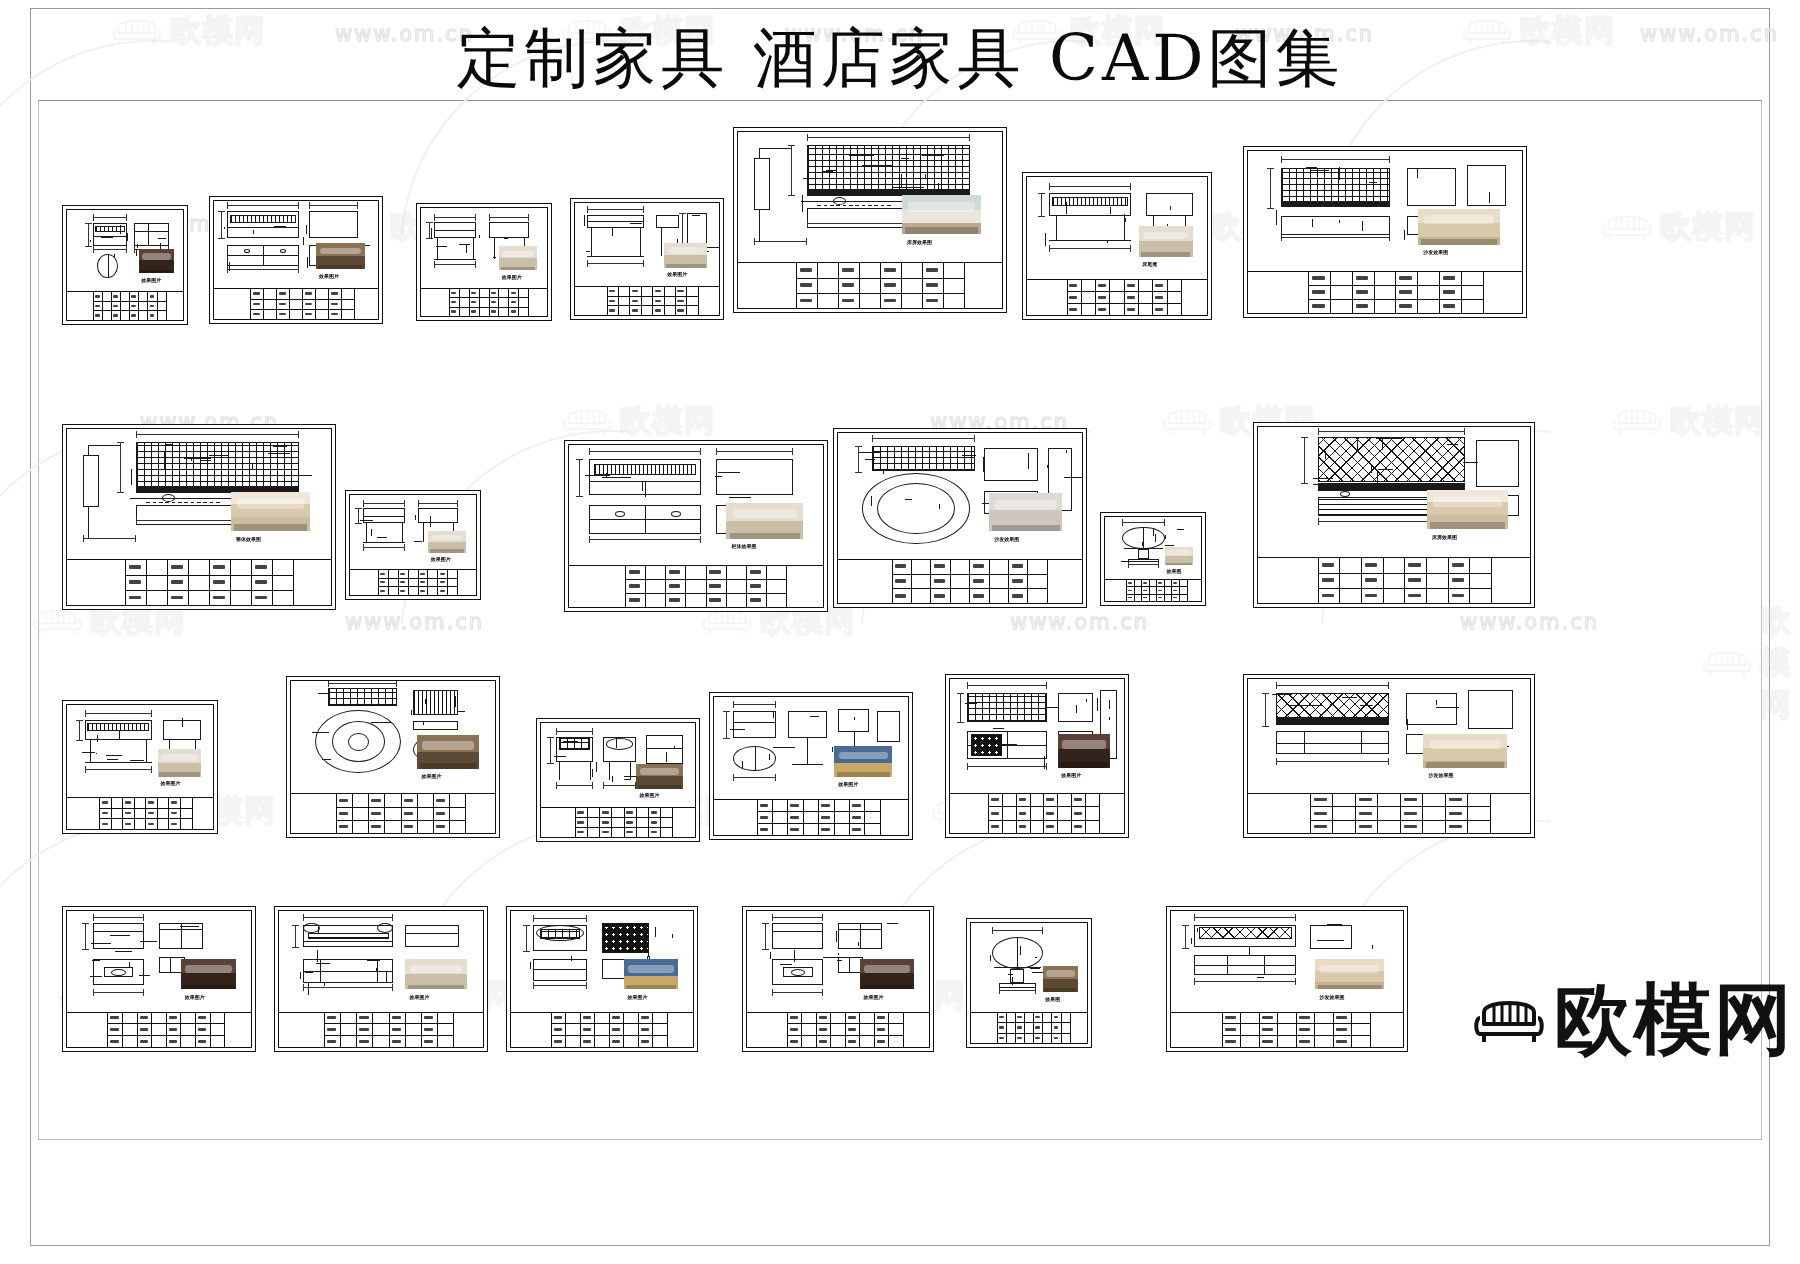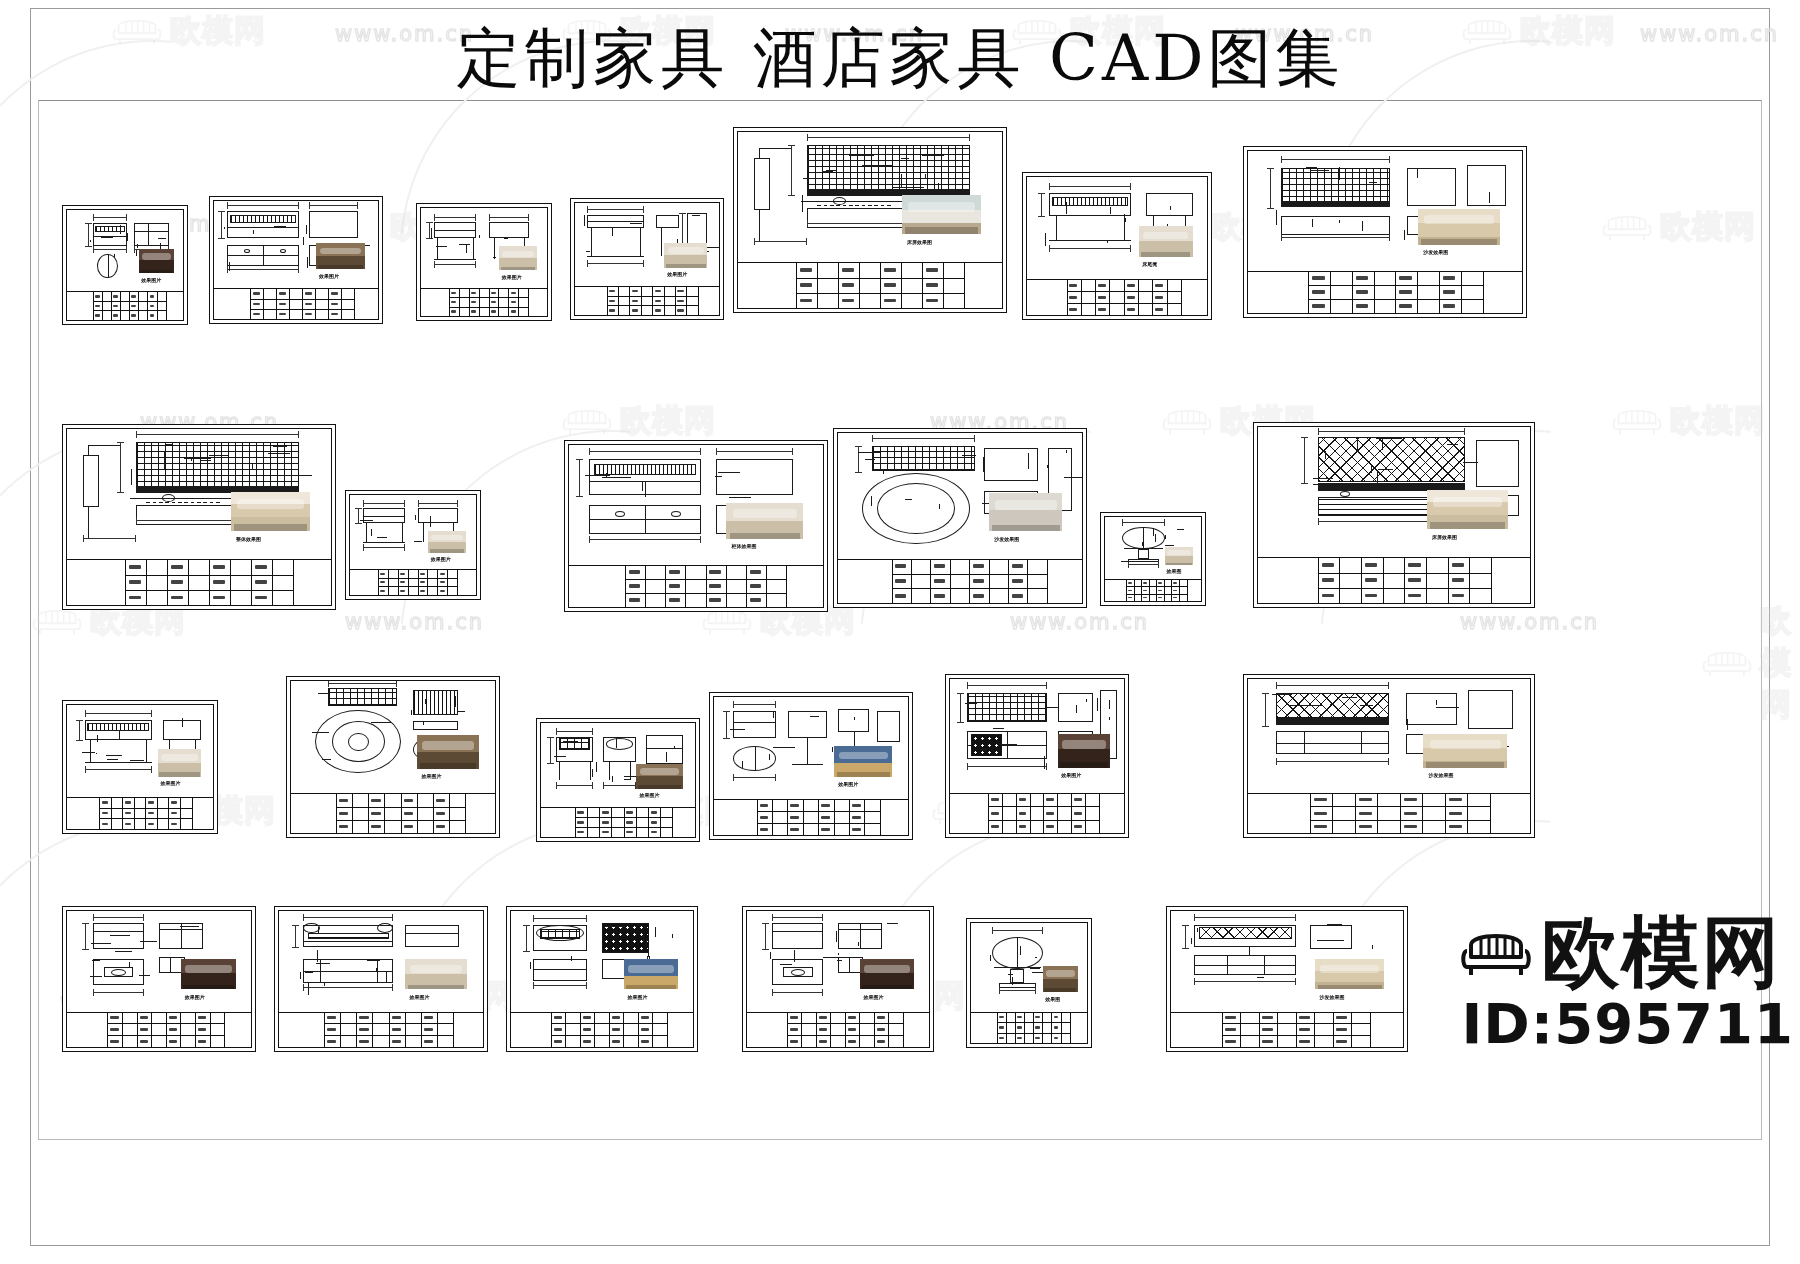--- a/index.html
+++ b/index.html
@@ -2138,14 +2138,13 @@
         <path d="M10 22 C10 10, 60 10, 60 22 L60 34 L10 34 Z"></path>
         <path d="M6 28 C1 28, 1 44, 6 44 L64 44 C69 44, 69 28, 64 28"></path>
         <path d="M10 44 L10 52 M60 44 L60 52"></path>
       </g>
       <g stroke="#111" stroke-width="3">
         <path d="M20 16 L20 34 M28 14 L28 34 M36 13 L36 34 M44 14 L44 34 M52 16 L52 34"></path>
       </g>
     </svg>
     <span class="brand-txt">欧模网</span>
   </div>
-  <div class="brand-id">ID:595711</div>
 </div>
 
 </body></html>

